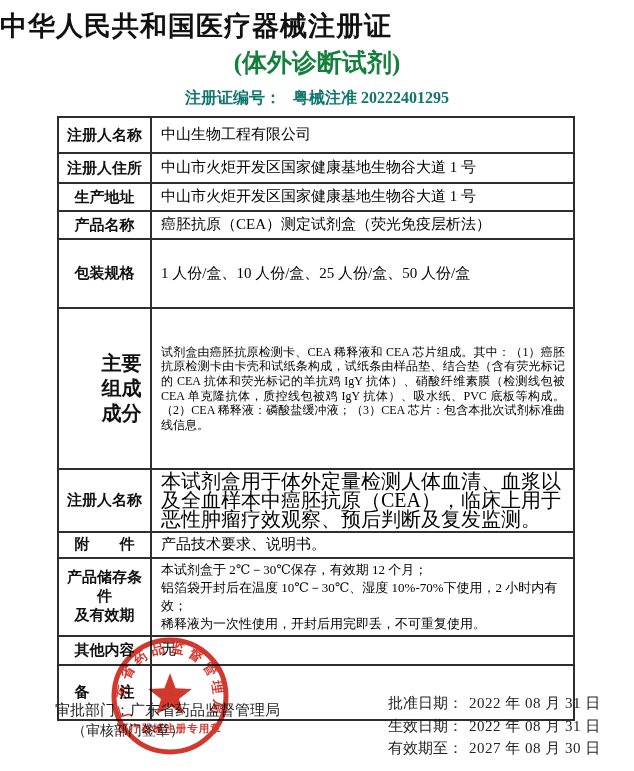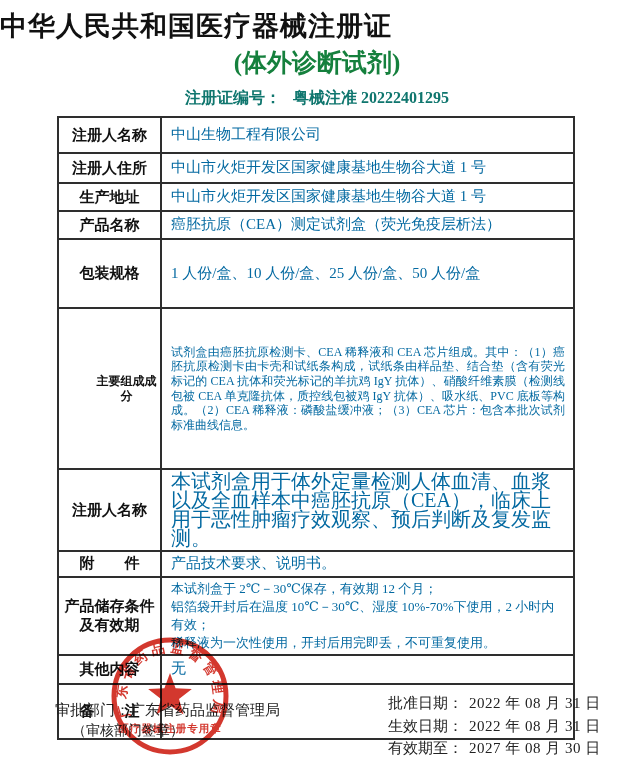--- a/index.html
+++ b/index.html
@@ -46,48 +46,48 @@
     width: 518px;
     border-collapse: collapse;
     table-layout: fixed;
   }
   table.cert-table td {
     border: 2px solid #2e2e2e;
     vertical-align: middle;
     overflow: hidden;
   }
   td.lbl {
-    width: 103px;
+    width: 93px;
     text-align: center;
     font-weight: 700;
     font-size: 15px;
     color: #111;
     white-space: pre-line;
     line-height: 1.25;
     padding: 2px;
   }
   td.val {
     font-size: 15px;
     padding: 2px 6px 2px 9px;
-    color: #0369a1;
+    color: #000000;
     white-space: pre-line;
     line-height: 1.3;
   }
   tr.r1 { height: 36px; }
   tr.r2 { height: 30px; }
   tr.r3 { height: 28px; }
   tr.r4 { height: 28px; }
   tr.r5 { height: 69px; }
   tr.r6 { height: 161px; }
   tr.r7 { height: 56px; }
   tr.r8 { height: 24px; }
   tr.r9 { height: 58px; }
   tr.r10 { height: 29px; }
   tr.r11 { height: 55px; }
-  tr.r6 td.lbl { font-size: 12px; padding-left: 36px; }
+  tr.r6 td.lbl { font-size: 20px; padding-left: 36px; }
   tr.r6 td.val {
     font-size: 12px;
     line-height: 14.6px;
     text-align: justify;
     padding-right: 8px;
   }
   tr.r7 td.val { font-size: 20px; line-height: 19px; }
   tr.r9 td.val { font-size: 13px; line-height: 18px; }
 
   .footer-approval {

